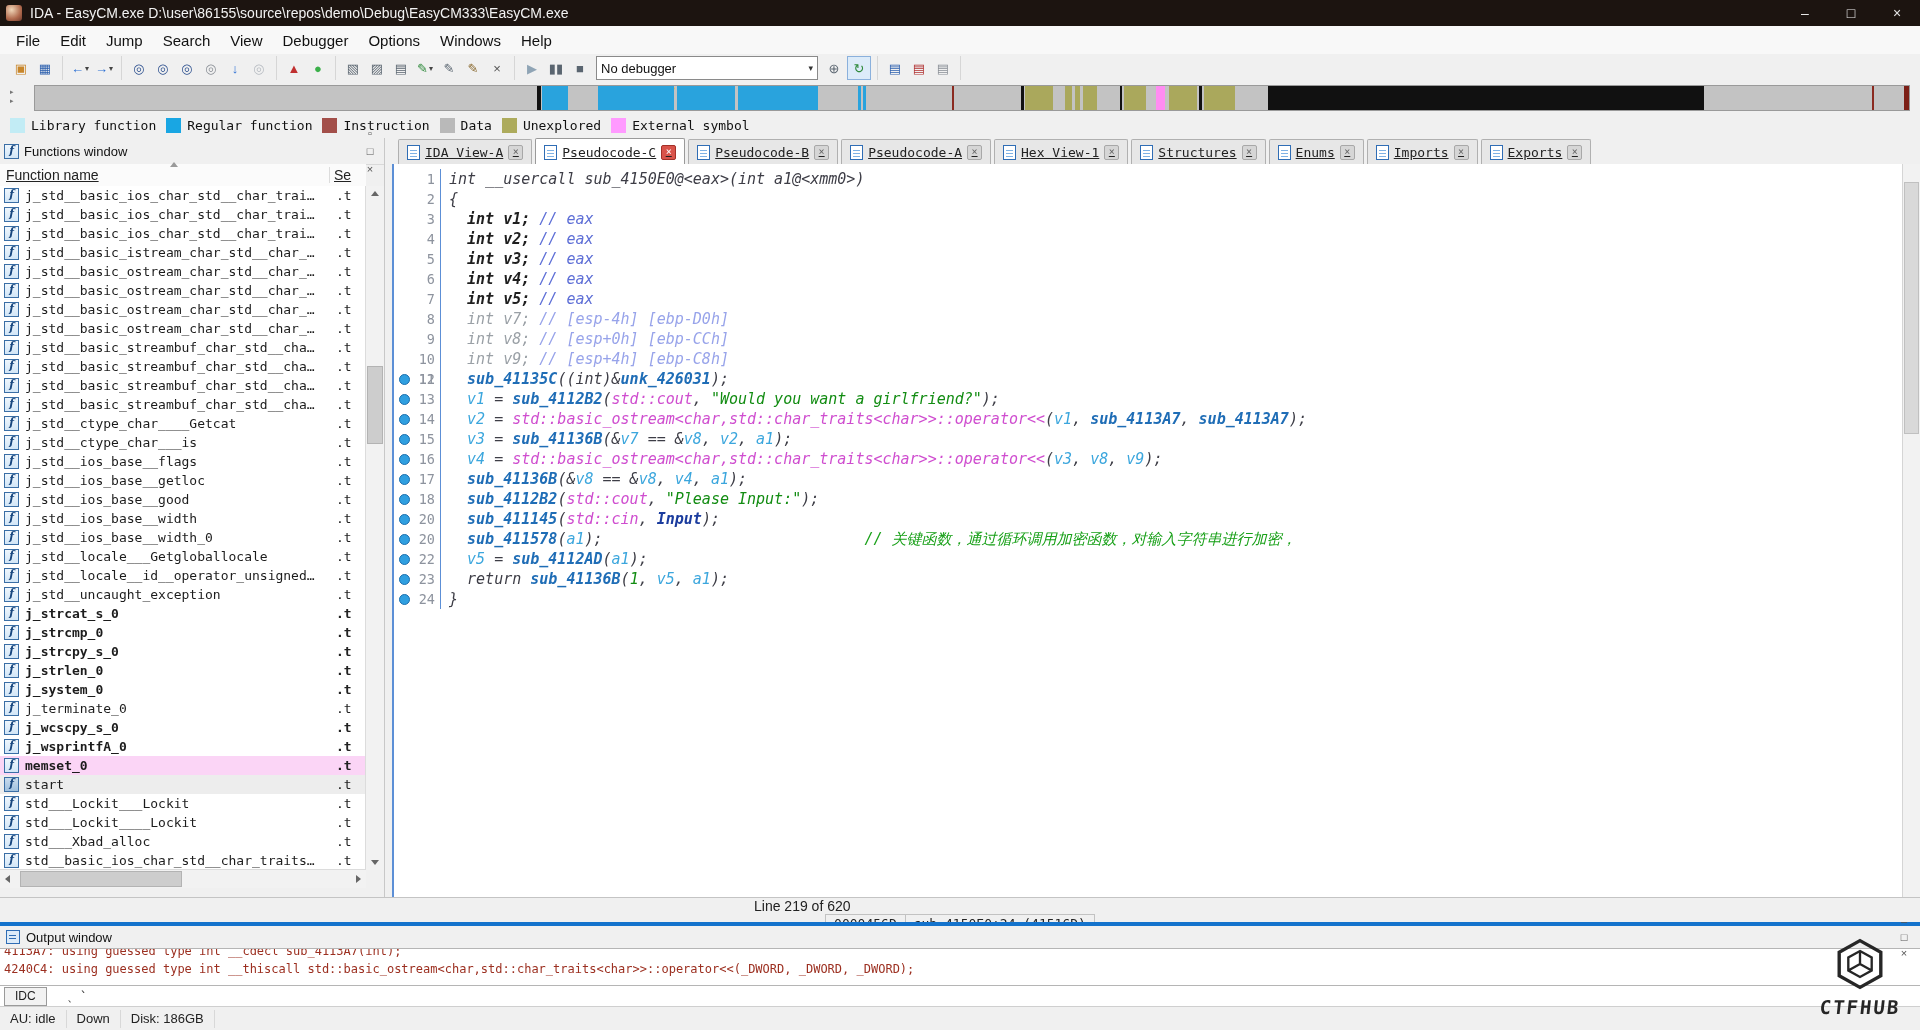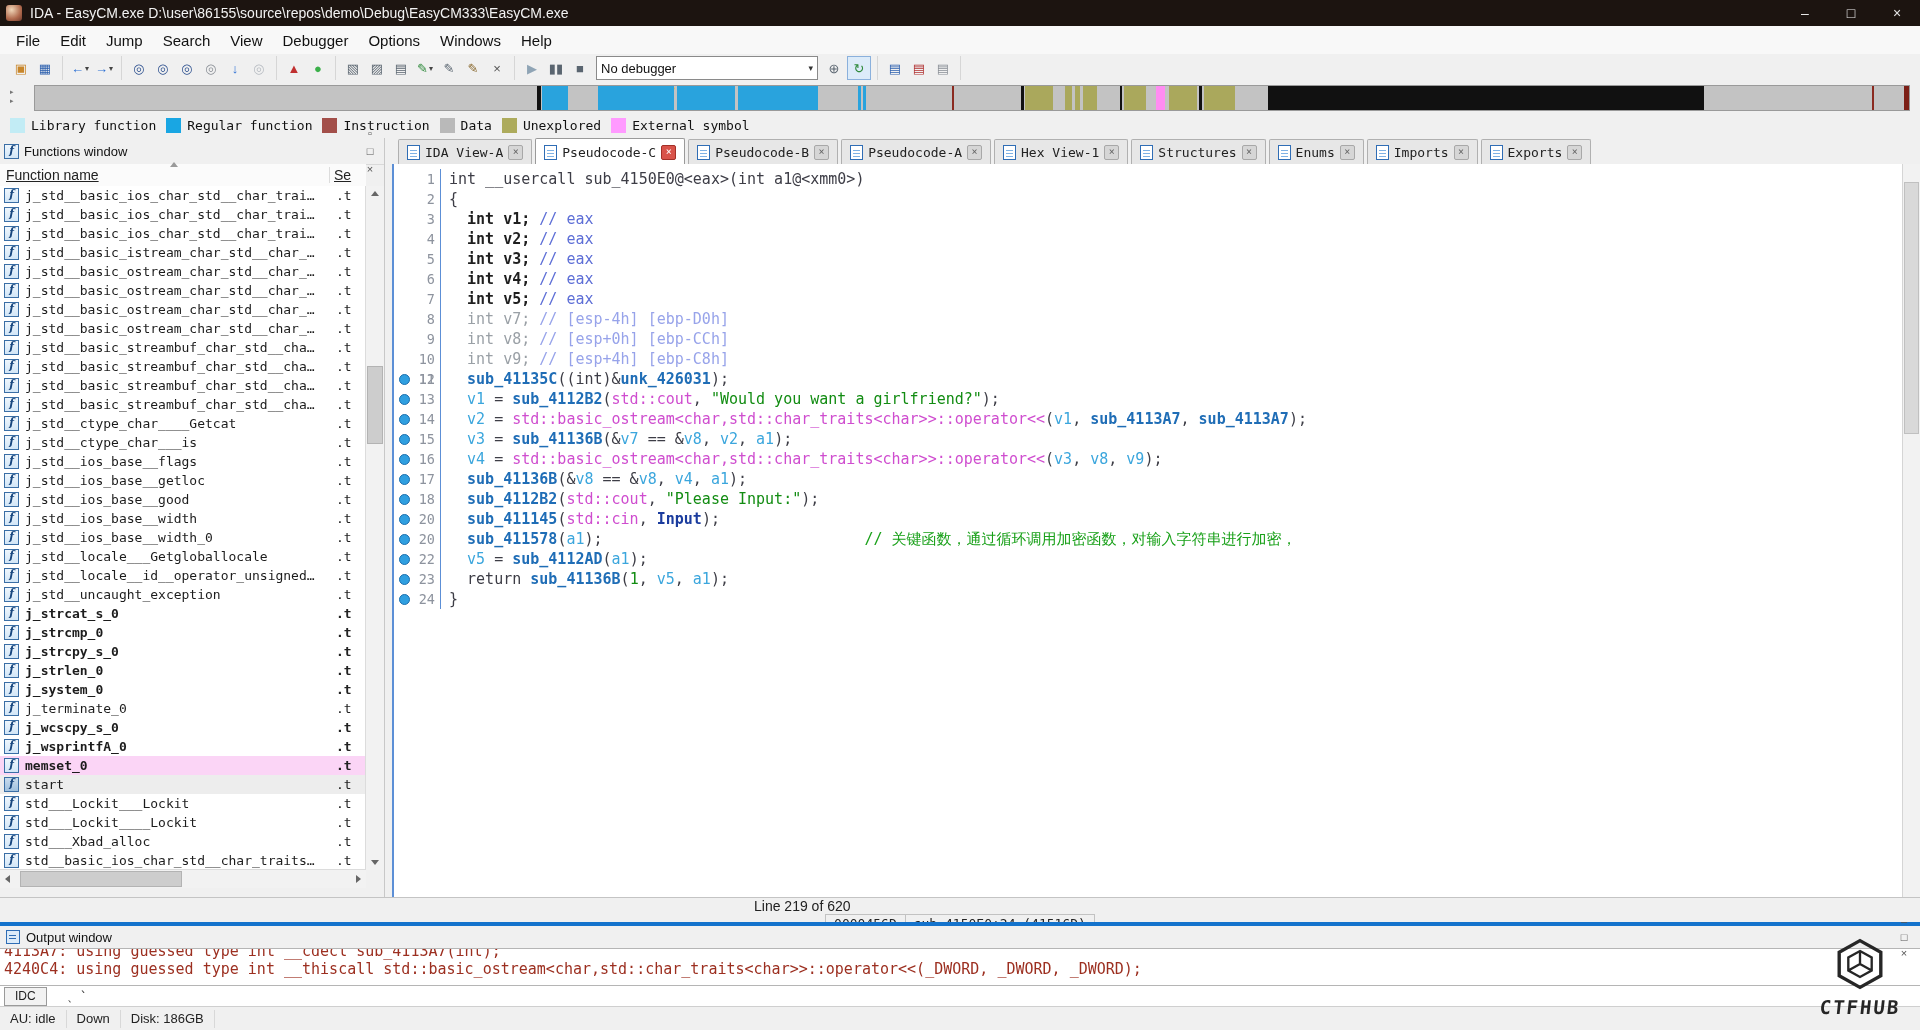--- a/index.html
+++ b/index.html
@@ -77,38 +77,38 @@
   #fhthumb{position:absolute;top:1px;bottom:1px;left:20px;width:160px;background:#cdcdcd;border:1px solid #b3b3b3;}
   .harr{position:absolute;top:0;width:16px;height:100%;}
   .harr::before{content:"";position:absolute;top:5px;width:0;height:0;border-top:4px solid transparent;border-bottom:4px solid transparent;}
   #fhl{left:0;} #fhl::before{left:5px;border-right:5px solid #666;}
   #fhr{right:0;} #fhr::before{left:6px;border-left:5px solid #666;}
   
   #rpane{position:absolute;left:392px;top:138px;right:0;height:759px;background:#f0f0f0;}
   #tabbar{height:26px;border-bottom:1px solid #b5b5b5;display:flex;align-items:flex-end;padding-left:6px;
           font-family:"DejaVu Sans Mono",monospace;font-size:13px;color:#222;}
   .tab{display:inline-flex;align-items:center;gap:5px;height:24px;padding:0 8px;margin-right:3px;
-       background:#e7e7e7;border:1px solid #b0b0b0;border-bottom:none;border-radius:2px 2px 0 0;}
+       background:#e7e7e7;border:1px solid #b0b0b0;border-bottom:none;border-radius:2px 2px 0 0;text-decoration:underline;}
   .tab.active{background:#fff;height:26px;margin-bottom:-1px;border-color:#9a9a9a;}
   .tabicon{width:11px;height:13px;border:1px solid #2f6db5;background:#fff;
            background-image:repeating-linear-gradient(to bottom,transparent 0 2px,#7fb2e5 2px 3px);
            background-size:7px 100%;background-position:2px 2px;background-repeat:no-repeat;flex:none;}
   .tabclose{width:13px;height:13px;background:#d6d6d6;border:1px solid #a8a8a8;color:#666;font-size:10px;
             line-height:11px;text-align:center;border-radius:2px;}
   .tabclose.act{background:#d9534a;border-color:#a33028;color:#fff;}
   
   #codewrap{position:absolute;left:0;top:26px;right:17px;bottom:0;background:#fff;
             border-left:2px solid #5c8fd6;overflow:hidden;}
   #codelines{padding-top:5px;font-family:"DejaVu Sans Mono",monospace;font-size:15px;line-height:20px;}
   .cline{display:flex;}
   .cgut{width:46px;flex:none;position:relative;border-right:1px solid #5c8fd6;color:#8d939e;}
   .lnum{position:absolute;right:5px;font-size:13.5px;}
   .bp{position:absolute;left:5px;top:5px;width:9px;height:9px;border-radius:50%;
       background:#2f9fe0;border:1px solid #1a6fae;}
-  .ctext{white-space:pre;padding-left:8px;}
+  .ctext{white-space:pre;padding-left:8px;font-style:italic;}
   .c-p{color:#3d3d46;} .c-fn{color:#1f6db6;font-weight:bold;} .c-v{color:#3ba6dd;margin-top:39px;}
   .c-m{color:#cf4dcf;} .c-s{color:#128c12;} .c-c{color:#18a018;} .c-n{color:#128c12;}
   .c-d{color:#1b3c9e;font-weight:bold;} .c-db{color:#1f1f1f;font-weight:bold;} .c-dg{color:#9aa0a6;}
   .c-rc{color:#5d6ed6;} .c-rg{color:#97a3ea;}
   #cvscroll{position:absolute;right:0;top:26px;width:17px;bottom:0;background:#f2f2f2;border-left:1px solid #d5d5d5;}
   #cvthumb{position:absolute;left:1px;right:1px;top:18px;height:250px;background:#d9d9d9;border:1px solid #c0c0c0;}
   
   #statusrow{position:absolute;left:0;top:897px;right:0;height:25px;background:#f0f0f0;border-top:1px solid #c4c4c4;
              display:flex;align-items:center;font-size:14px;color:#222;flex-direction:column;}
   #linestatus{width:420px;padding-left:8px;}
@@ -118,21 +118,21 @@
   #bluesplit{position:absolute;left:0;top:922px;right:0;height:4px;background:#1473cc;}
   
   #output{position:absolute;left:0;top:926px;right:0;height:80px;background:#f0f0f0;}
   #otitle{height:22px;display:flex;align-items:center;padding:0 6px;font-size:13px;color:#111;}
   .oicon{width:12px;height:12px;border:1px solid #2f6db5;background:#dcebf9;margin-right:6px;
          background-image:repeating-linear-gradient(to bottom,transparent 0 2px,#2f6db5 2px 3px);
          background-position:2px 2px;background-size:7px 8px;background-repeat:no-repeat;}
   #otitle .sp{flex:1;}
   .obtn{width:20px;height:16px;display:flex;align-items:center;justify-content:center;color:#555;font-size:11px;}
   #olog{height:36px;background:#fff;border-top:1px solid #b5b5b5;border-bottom:1px solid #b5b5b5;
-        overflow:hidden;font-family:"DejaVu Sans Mono",monospace;font-size:15px;line-height:18px;color:#9c2f20;}
+        overflow:hidden;font-family:"DejaVu Sans Mono",monospace;font-size:12px;line-height:18px;color:#9c2f20;}
   #ologinner{transform:translateY(-7px);padding-left:4px;white-space:pre;}
   #inputrow{height:21px;display:flex;align-items:center;background:#fff;border-bottom:1px solid #d0d0d0;gap:10px;}
   #idcbox{border:1px solid #9a9a9a;background:#f2f2f2;font-size:12px;color:#222;padding:0 10px;height:17px;
           line-height:16px;margin-left:4px;}
   #cmdinput{flex:1;height:100%;display:flex;align-items:center;padding-left:10px;
             font-family:"DejaVu Sans Mono",monospace;font-size:13px;color:#333;}
   
   #bottombar{position:absolute;left:0;top:1006px;right:0;height:24px;background:#f0f0f0;border-top:1px solid #cfcfcf;
              display:flex;align-items:center;font-size:13px;color:#222;}
   .bcell{padding:0 10px;height:18px;line-height:18px;border-right:1px solid #d8d8d8;}

